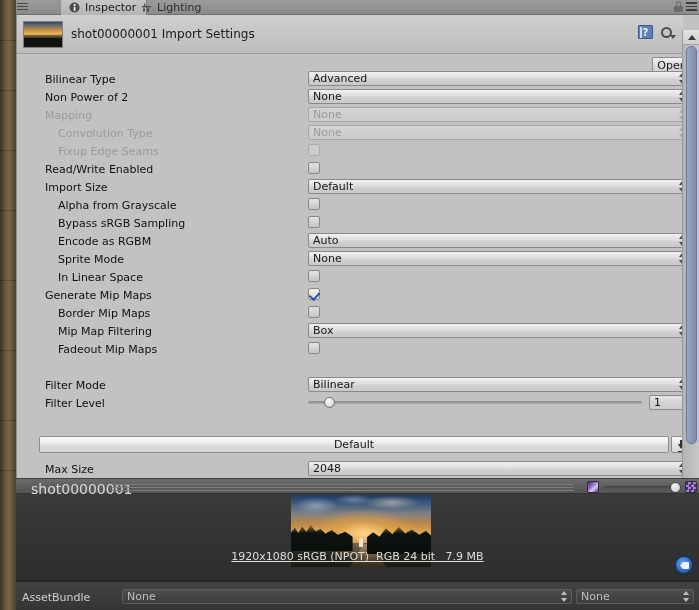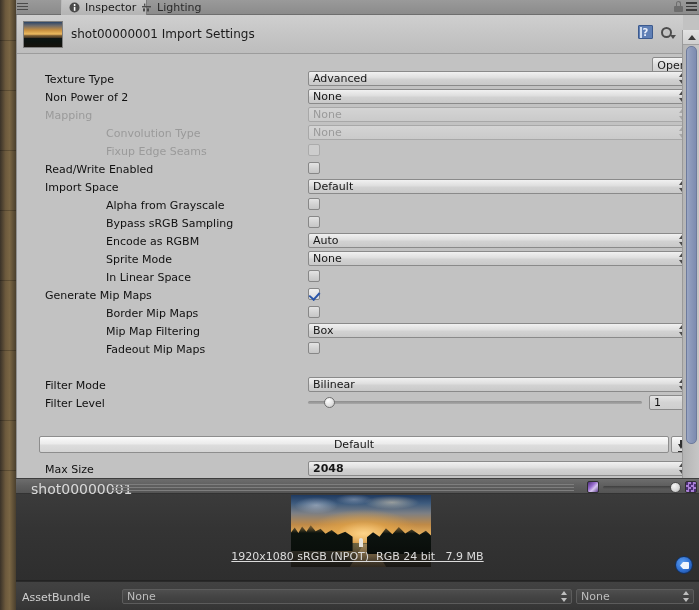--- a/index.html
+++ b/index.html
@@ -112,21 +112,21 @@
     font-size:11px; color:#1a1a1a; text-align:center; line-height:15px;
   }
 
   
   .props { position:absolute; left:0; top:55px; width:666px; }
   .row { position:relative; height:18px; }
   .lbl {
     position:absolute; top:3px; font-size:11px; color:#111; white-space:nowrap;
   }
   .lbl.dis { color:#9a9a9a; }
-  .ind0 { left:28px; } .ind1 { left:41px;margin-left:48px; }
+  .ind0 { left:28px; } .ind1 { left:41px; }
 
   .dd {
     position:absolute; left:291px; top:1px; width:382px; height:15px;
     background:linear-gradient(to bottom,#f1f1f1 0%,#dedede 45%,#d2d2d2 55%,#c9c9c9 100%);
     border:1px solid #8a8a8a; border-radius:2px;
     font-size:11px; color:#161616; padding-left:4px; line-height:13px;
   }
   .dd.dis {
     background:linear-gradient(to bottom,#d4d4d4 0%,#cacaca 100%);
     border-color:#a8a8a8; color:#9a9a9a;
@@ -192,21 +192,21 @@
   .dl-arrow {
     position:absolute; left:6px; top:3px; width:7px; height:11px;
   }
   .dl-arrow .stem { position:absolute; left:2px; top:0; width:3px; height:5px; background:#2f2f2f; }
   .dl-arrow .head { position:absolute; left:0; top:4px; width:0;height:0;
     border-left:3.5px solid transparent;border-right:3.5px solid transparent;border-top:5px solid #2f2f2f;}
   .dl-arrow .base { position:absolute; left:0; bottom:-1px; width:7px; height:1.5px; background:#2f2f2f; }
 
   .plat-props { position:absolute; left:0; top:24px; width:651px; }
   .plat-props .row .lbl { left:6px; }
-  .plat-props .dd { left:269px; width:382px;font-weight:bold; }
+  .plat-props .dd { left:269px; width:382px; }
 
   
   .vscroll {
     position:absolute; right:0; top:15px; width:17px; height:463px;
     background:linear-gradient(to right,#b4b4b4,#c6c6c6);
     border-left:1px solid #9a9a9a;
   }
   .vscroll .up-arrow, .vscroll .dn-arrow {
     position:absolute; left:0; width:17px; height:15px;
     background:linear-gradient(to bottom,#e2e2e2,#cfcfcf);
@@ -420,21 +420,21 @@
             <span class="c"></span>
             <span class="gear-caret"></span>
         </span>
       </div>
     </div>
 
     <div class="open-btn">Open</div>
 
     <div class="props">
         <div class="row">
-          <div class="lbl ind0">Texture Type</div>
+          <div class="lbl ind0">Bilinear Type</div>
           <div class="dd"><span>Advanced</span><span class="arrows">
               <span class="up"></span>
               <span class="dn"></span>
             </span></div>
         </div>
         <div class="row">
           <div class="lbl ind0">Non Power of 2</div>
           <div class="dd"><span>None</span><span class="arrows">
               <span class="up"></span>
               <span class="dn"></span>
@@ -456,21 +456,21 @@
         </div>
         <div class="row">
           <div class="lbl ind1 dis">Fixup Edge Seams</div>
           <div class="cb dis"></div>
         </div>
         <div class="row">
           <div class="lbl ind0">Read/Write Enabled</div>
           <div class="cb"></div>
         </div>
         <div class="row">
-          <div class="lbl ind0">Import Space</div>
+          <div class="lbl ind0">Import Size</div>
           <div class="dd"><span>Default</span><span class="arrows">
               <span class="up"></span>
               <span class="dn"></span>
             </span></div>
         </div>
         <div class="row">
           <div class="lbl ind1">Alpha from Grayscale</div>
           <div class="cb"></div>
         </div>
         <div class="row">

